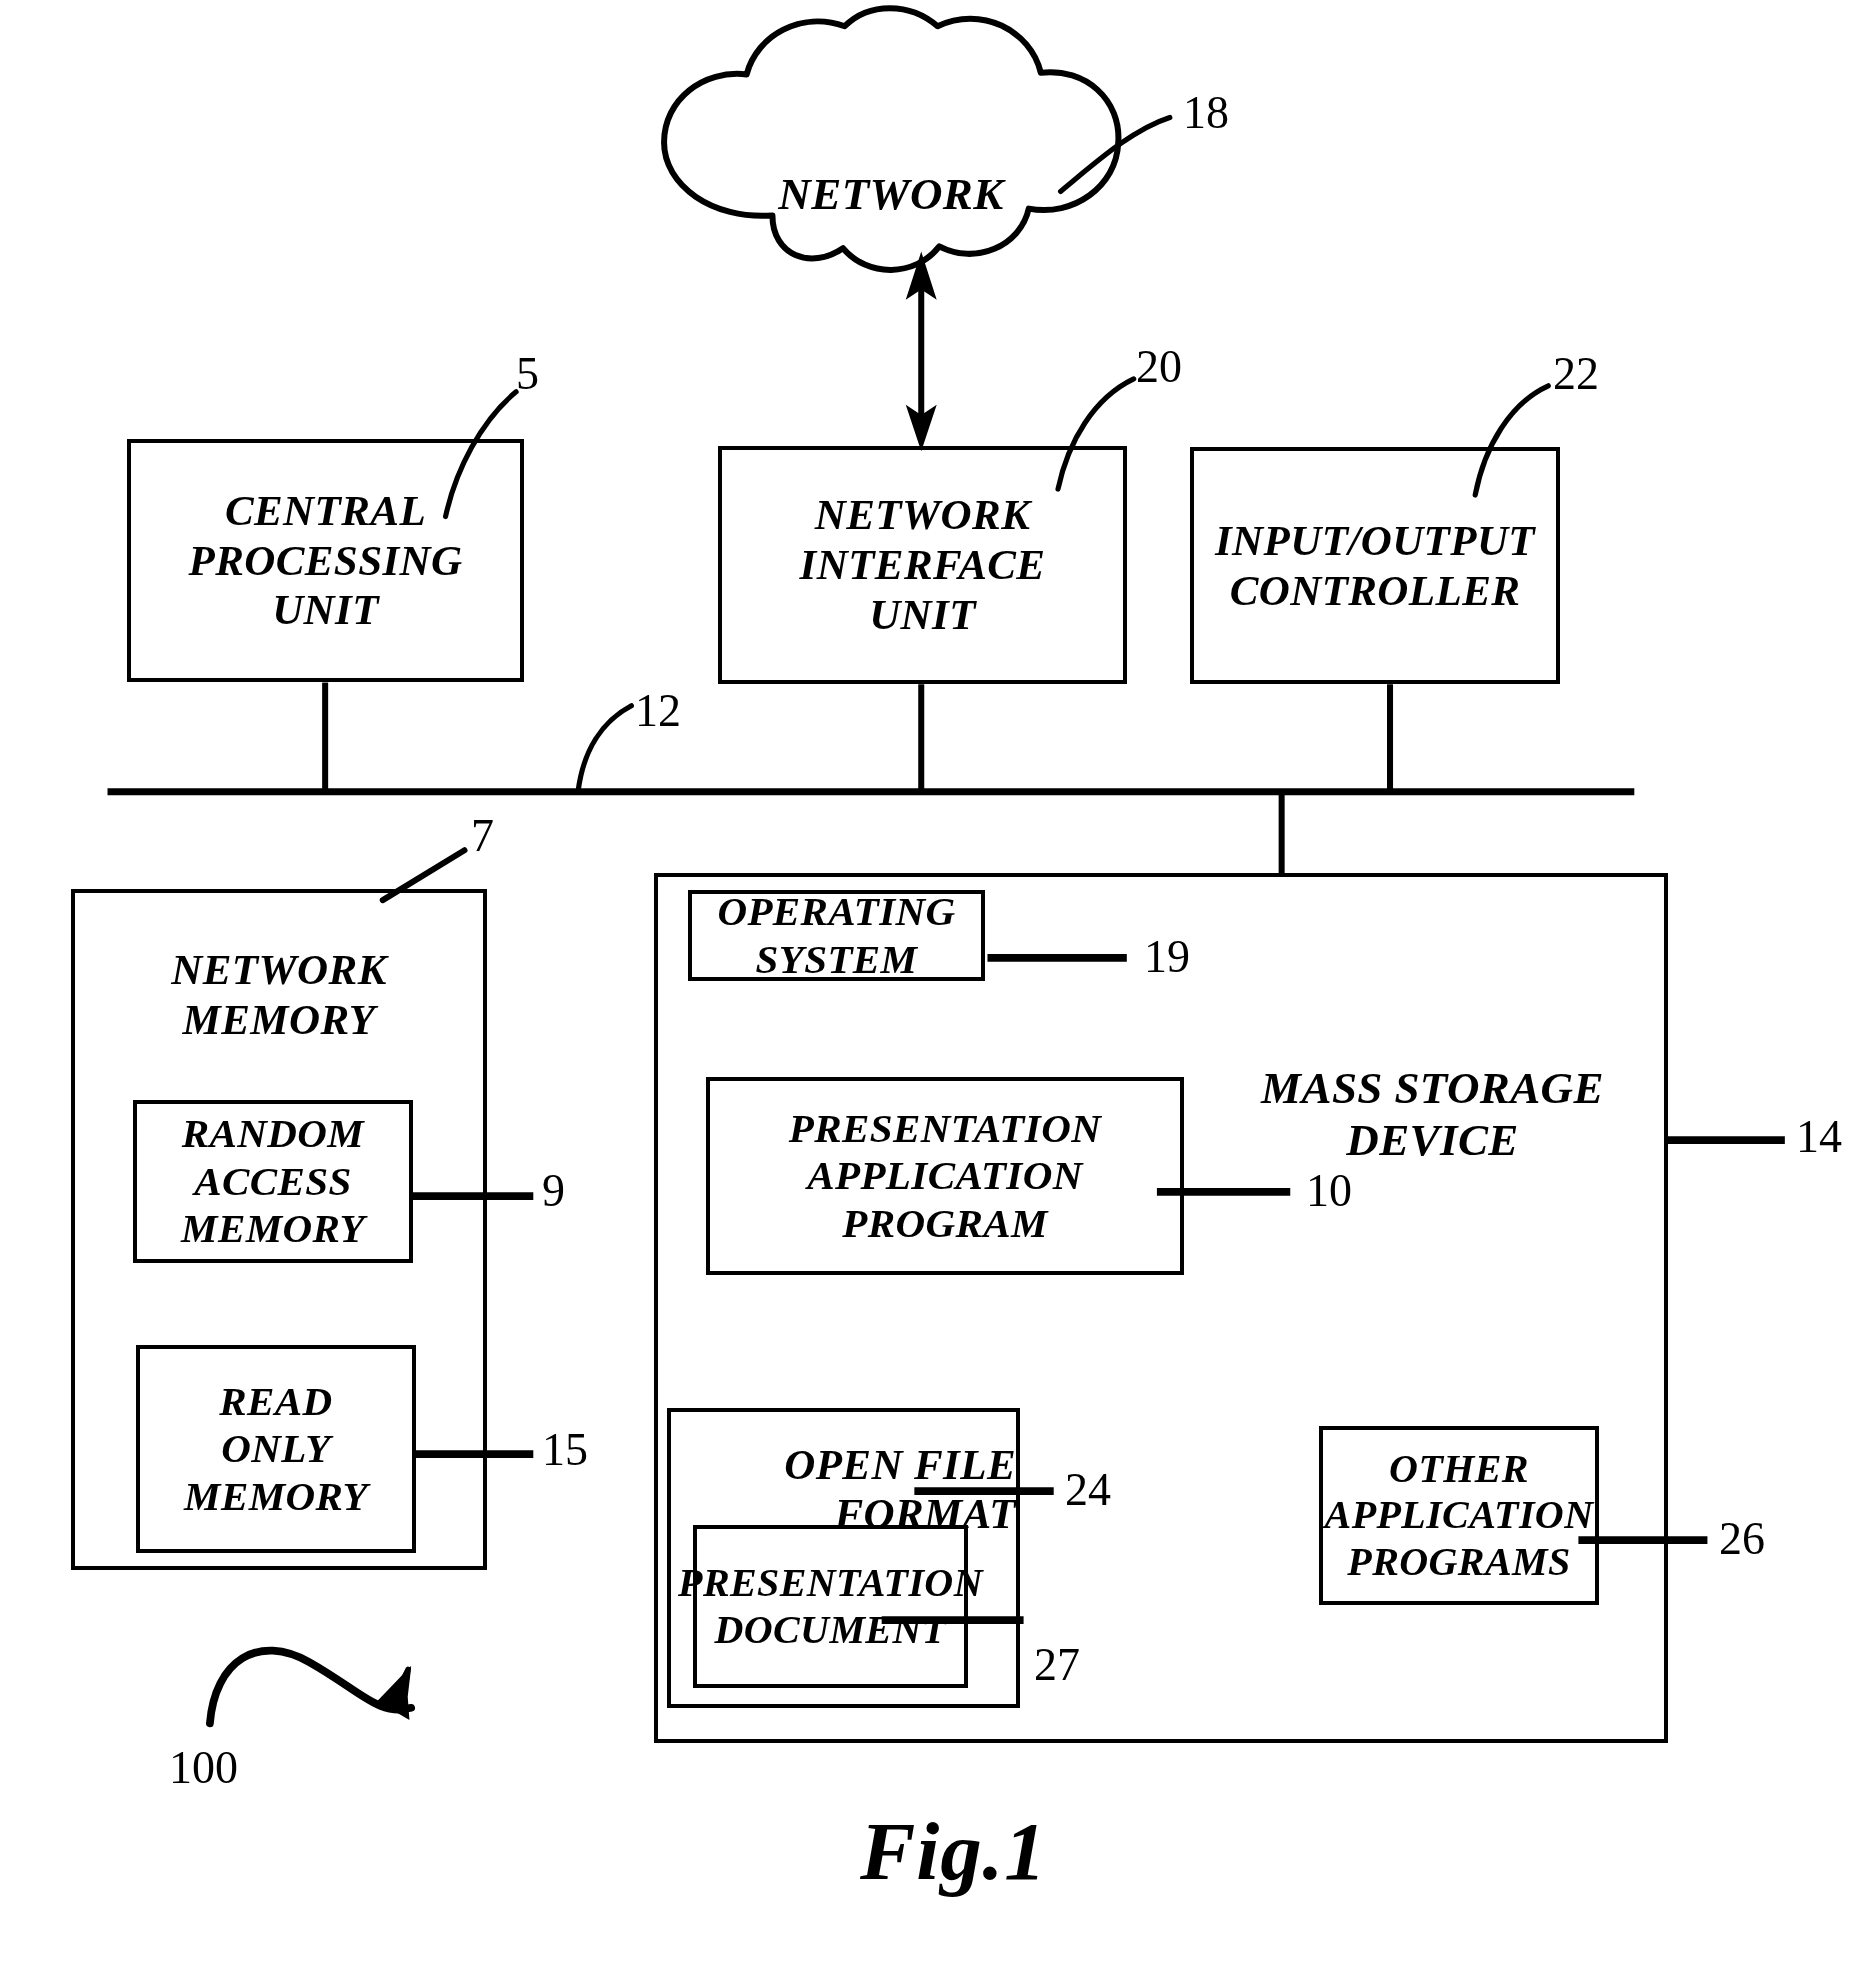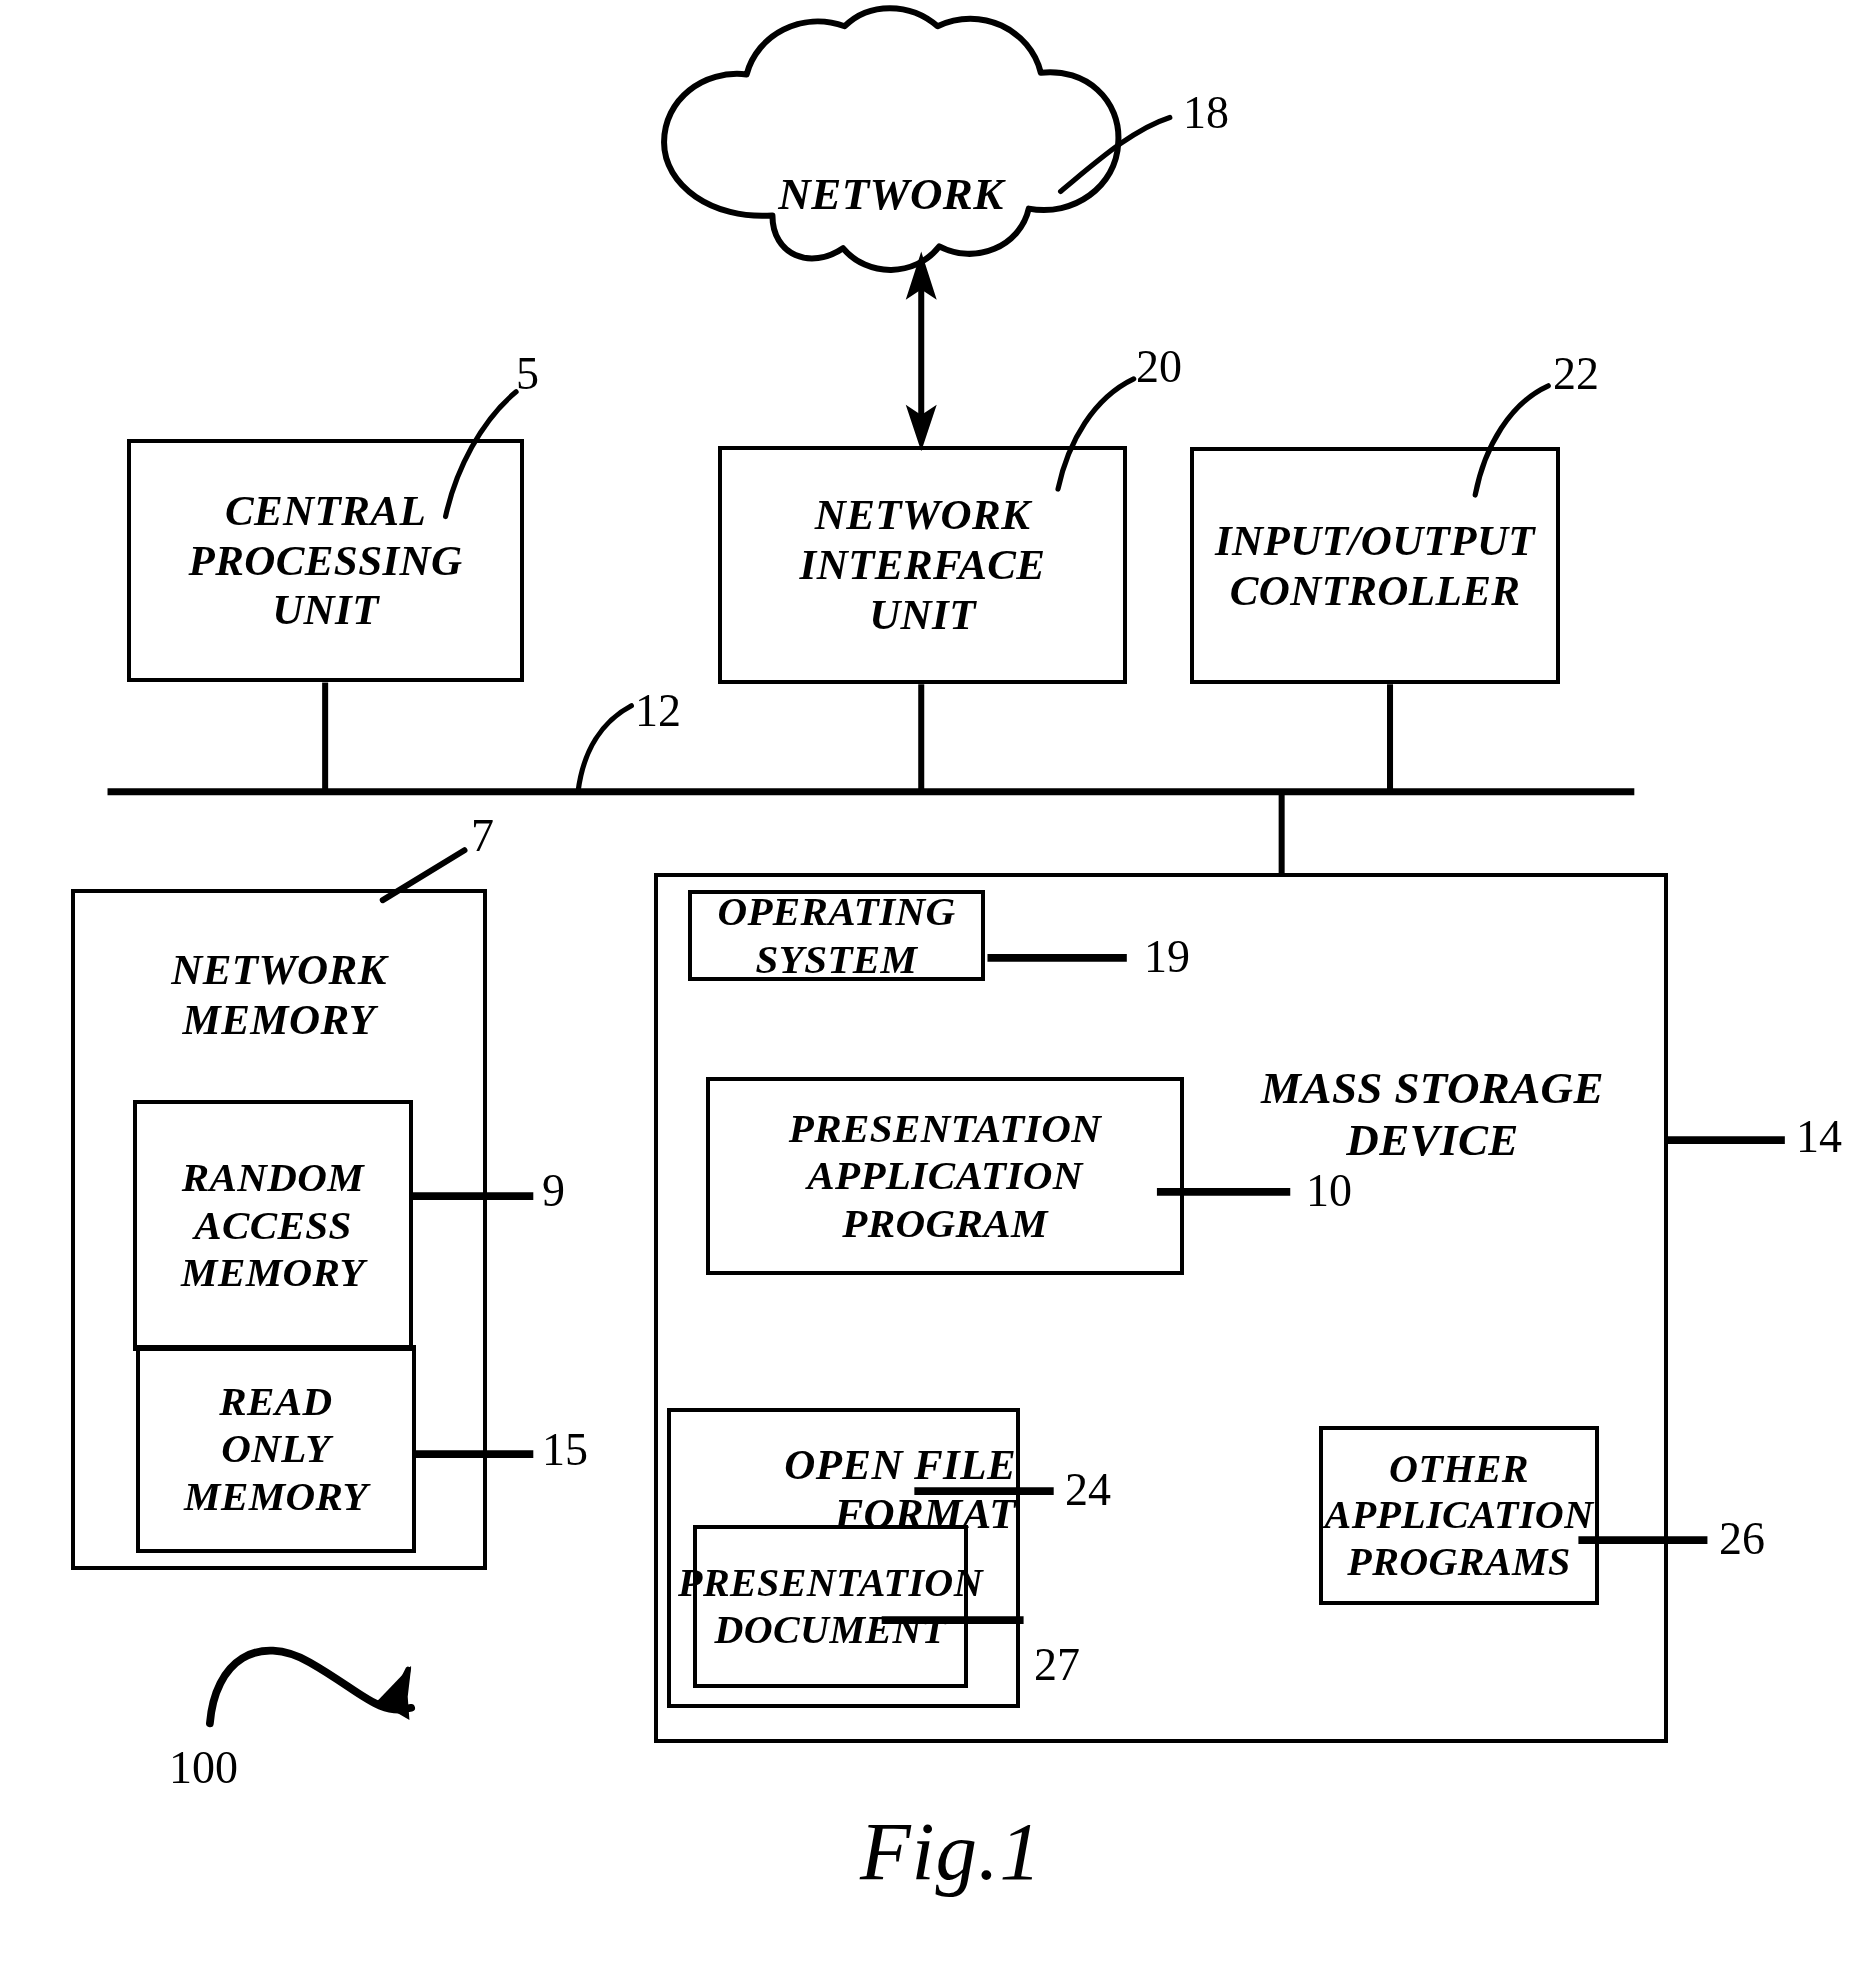--- a/index.html
+++ b/index.html
@@ -62,21 +62,21 @@
     font-style: normal;
     font-weight: 400;
     color: #000000;
     font-size: 46px;
     line-height: 1;
   }
   .fig-caption {
     position: absolute;
     font-family: "Liberation Serif", "DejaVu Serif", serif;
     font-style: italic;
-    font-weight: 400;
+    font-weight: 700;
     font-size: 83px;
     color: #000000;
     letter-spacing: 0.9px;
   }
   .fs-46 { font-size: 40px; }
   .fs-48 { font-size: 41px; }
   .fs-50 { font-size: 43px; }
   .fs-52 { font-size: 45px; }
 </style>
 </head>
@@ -154,21 +154,21 @@
   </div>
   <div class="ref-num" style="left:1553px; top:351px;">22</div>
 
   <div class="ref-num" style="left:635px; top:688px;">12</div>
 
   <div class="box" style="left:71px; top:889px; width:416px; height:681px; display:block;">
     <div class="box-label fs-50" style="position:absolute; left:0; top:52px; width:100%; text-align:center;">NETWORK MEMORY</div>
   </div>
   <div class="ref-num" style="left:471px; top:813px;">7</div>
 
-  <div class="box" style="left:133px; top:1100px; width:280px; height:251px;justify-content:center;">
+  <div class="box" style="left:133px; top:1100px; width:280px; height:163px;justify-content:center;">
     <div class="box-label fs-48">RANDOM
 ACCESS
 MEMORY</div>
   </div>
   <div class="ref-num" style="left:542px; top:1168px;">9</div>
 
   <div class="box" style="left:136px; top:1345px; width:280px; height:208px;">
     <div class="box-label fs-48">READ
 ONLY
 MEMORY</div>

